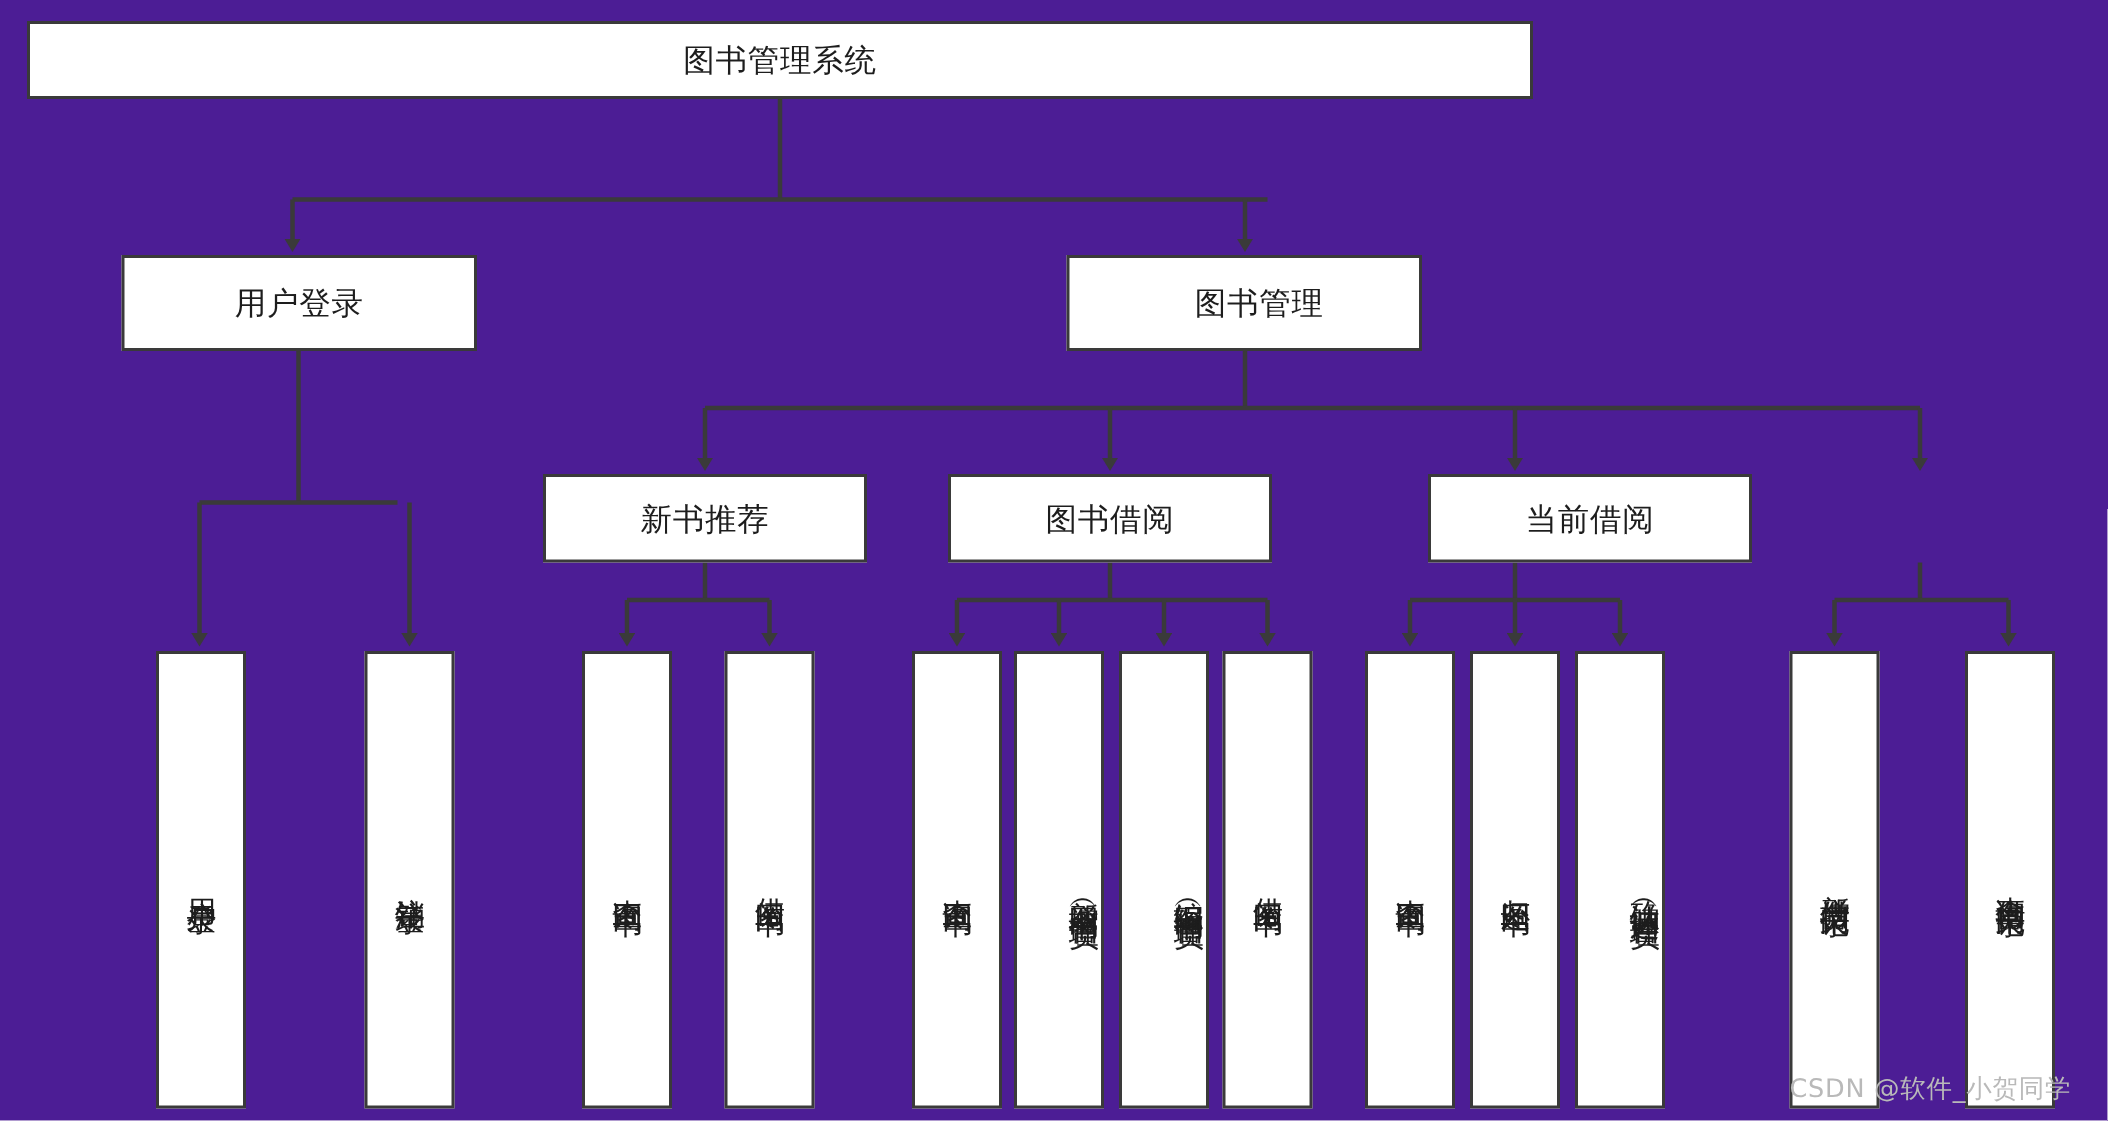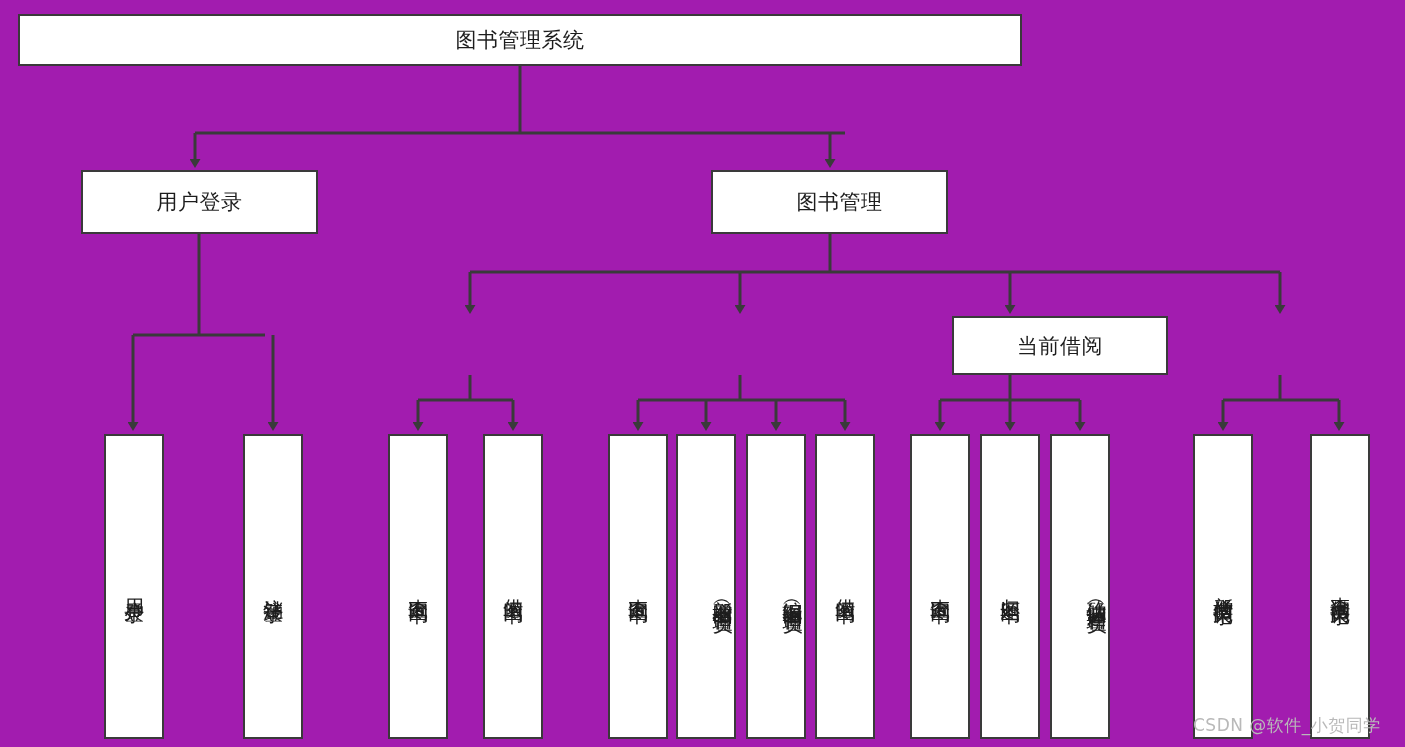--- a/index.html
+++ b/index.html
@@ -7,21 +7,21 @@
     padding: 0;
     background: #ffffff;
   }
   body {
     font-family: "DejaVu Sans", "Liberation Sans", sans-serif;
   }
   #canvas {
     position: relative;
     width: 1405px;
     height: 747px;
-    background: #a21caf;
+    background: #4c1d95;
     overflow: hidden;
   }
   #wires {
     position: absolute;
     left: 0;
     top: 0;
     width: 1405px;
     height: 747px;
     pointer-events: none;
   }
@@ -117,20 +117,22 @@
       <path d="M1223,400 L1223,423" marker-end="url(#arrow)"></path>
       <path d="M1339,400 L1339,423" marker-end="url(#arrow)"></path>
     </g>
   </svg>
 
   <div class="node horiz" style="left:18px; top:14px; width:1004px; height:52px;">图书管理系统</div>
 
   <div class="node horiz" style="left:81px; top:170px; width:237px; height:64px;">用户登录</div>
   <div class="node horiz" style="left:711px; top:170px; width:237px; height:64px;padding-left:20px;">图书管理</div>
 
+  <div class="node horiz" style="left:362px; top:316px; width:216px; height:59px;">新书推荐</div>
+  <div class="node horiz" style="left:632px; top:316px; width:216px; height:59px;">图书借阅</div>
   <div class="node horiz" style="left:952px; top:316px; width:216px; height:59px;text-align:right;">当前借阅</div>
 
   <div class="node vert centered" style="left:104px; top:434px; width:60px; height:305px;">用户登录</div>
   <div class="node vert centered" style="left:243px; top:434px; width:60px; height:305px;">注销登录</div>
 
   <div class="node vert centered" style="left:388px; top:434px; width:60px; height:305px;">查询图书</div>
   <div class="node vert centered" style="left:483px; top:434px; width:60px; height:305px;">借阅图书</div>
 
   <div class="node vert centered" style="left:608px; top:434px; width:60px; height:305px;">查询图书</div>
   <div class="node vert" style="left:676px; top:434px; width:60px; height:305px;">新增图书（管理员）</div>

